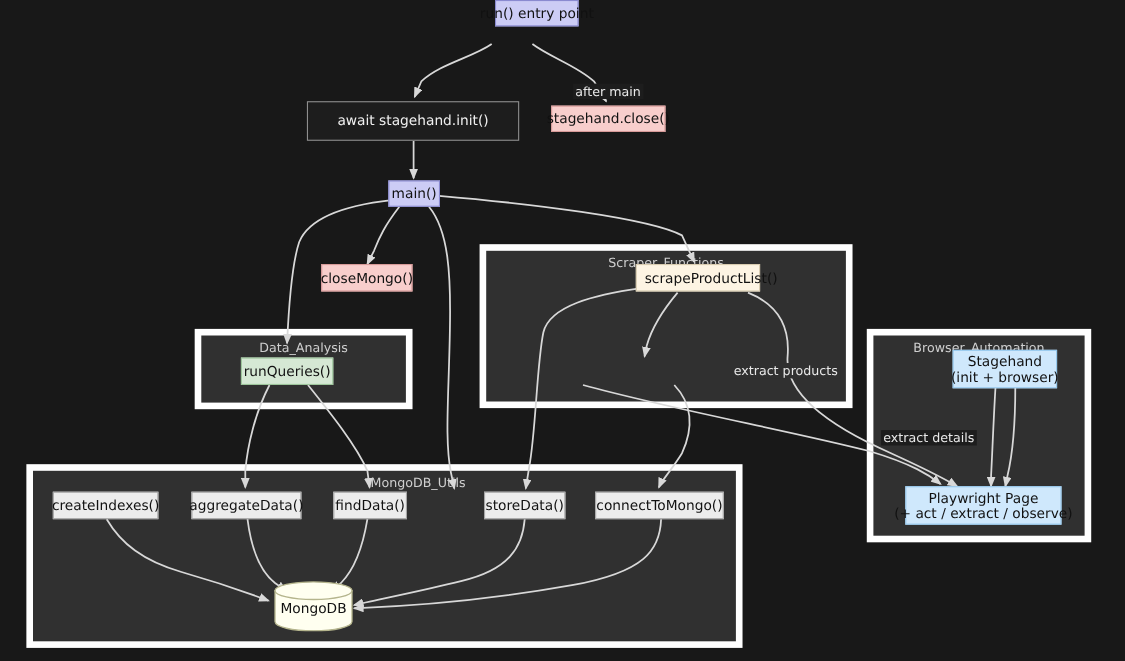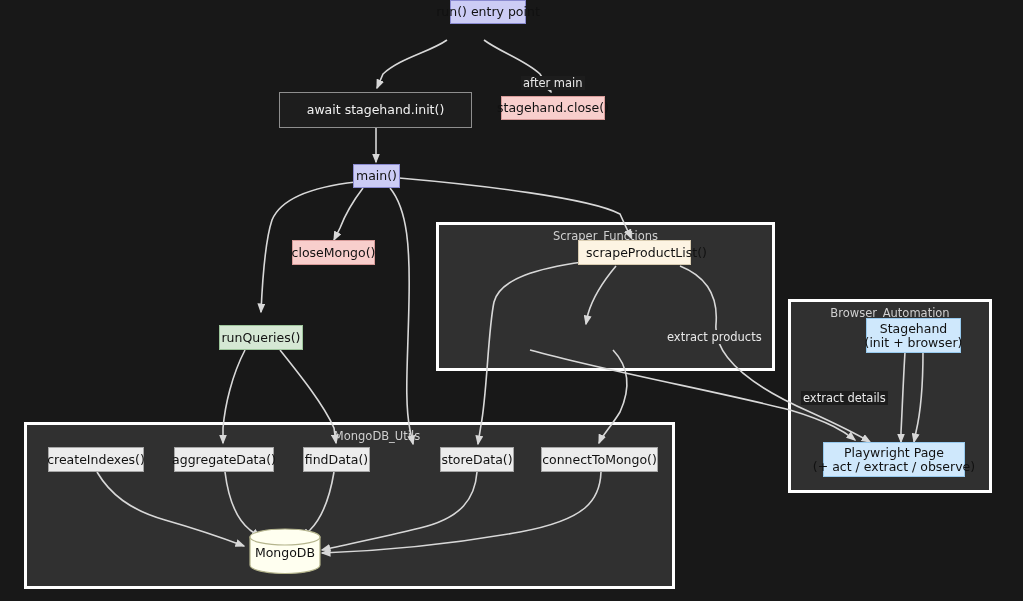--- a/index.html
+++ b/index.html
@@ -21,21 +21,21 @@
     position: absolute;
     left: 0;
     top: 0;
     width: 1023px;
     height: 601px;
     pointer-events: none;
   }
   .cluster {
     position: absolute;
     background: #303030;
-    border: 3px solid #ffffff;
+    border: 6px solid #ffffff;
     box-sizing: border-box;
   }
   .cluster-label {
     position: absolute;
     top: 4px;
     left: 0;
     width: 100%;
     text-align: center;
     color: #cfcfcf;
     font-size: 11.5px;
@@ -111,20 +111,23 @@
 </style>
 </head>
 <body>
 
 <div id="canvas">
 
   <div class="cluster" style="left:436px; top:222px; width:339px; height:149px;">
     <div class="cluster-label">Scraper_Functions</div>
   </div>
 
+  <div class="cluster" style="left:177px; top:299px; width:198px; height:73px;">
+    <div class="cluster-label">Data_Analysis</div>
+  </div>
 
   <div class="cluster" style="left:788px; top:299px; width:204px; height:194px;">
     <div class="cluster-label">Browser_Automation</div>
   </div>
 
   <div class="cluster" style="left:24px; top:422px; width:651px; height:167px;">
     <div class="cluster-label" style="left:170px; width:360px;">MongoDB_Utils</div>
   </div>
 
   <svg id="edges" viewBox="0 0 1023 601">

